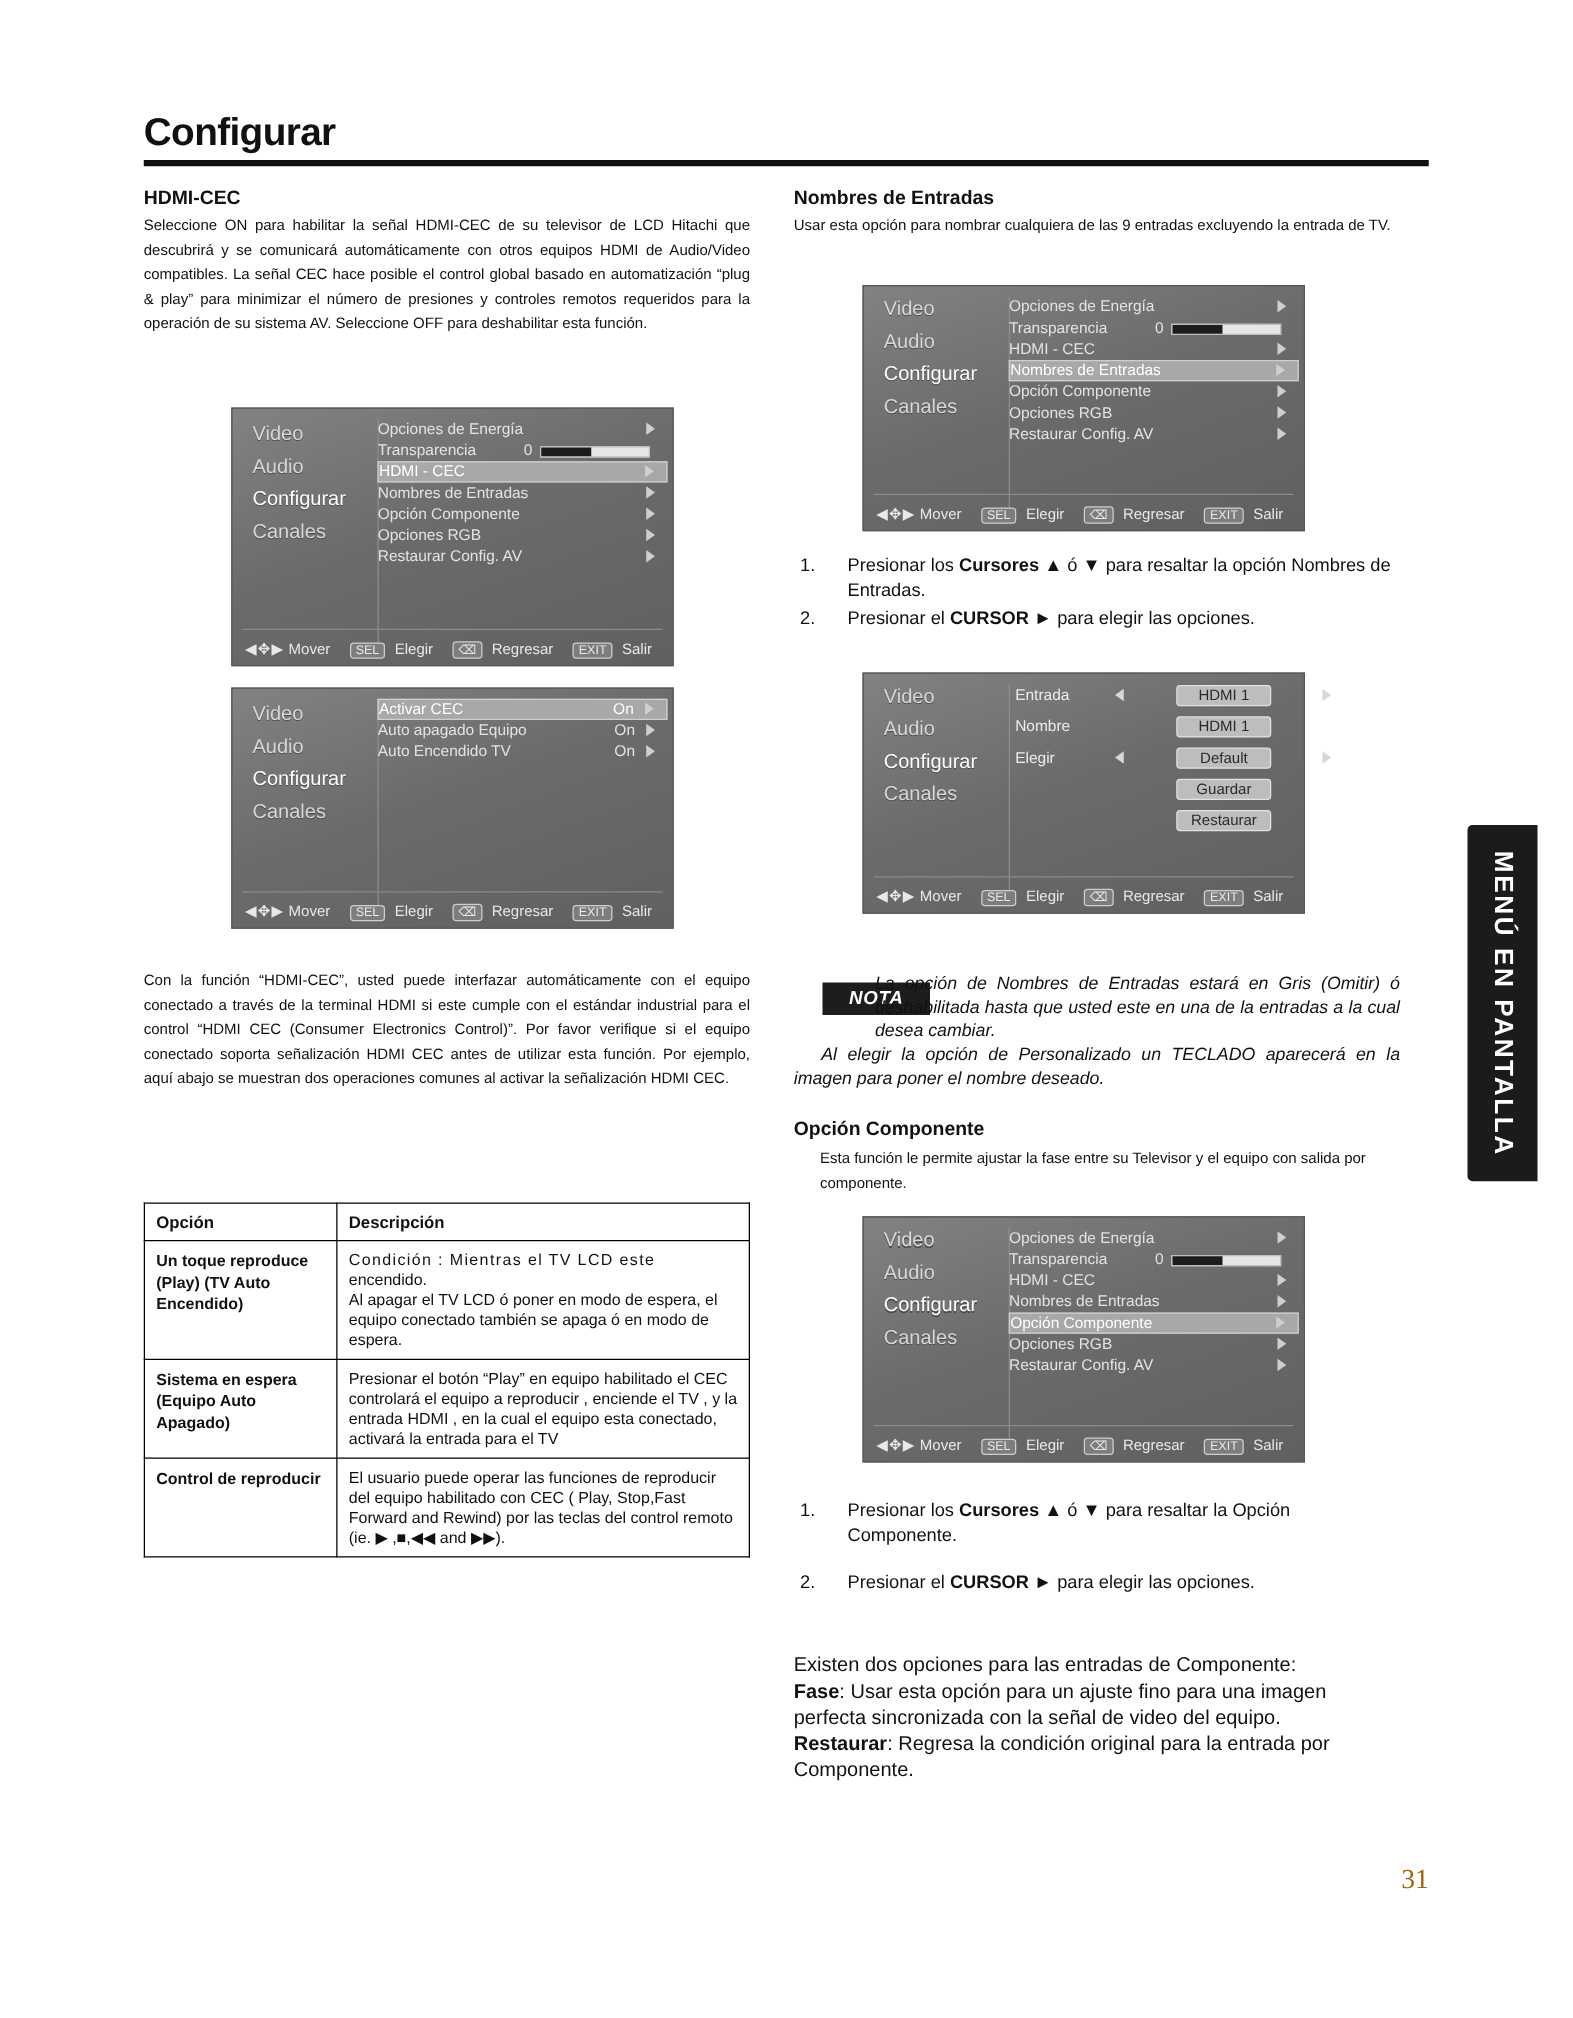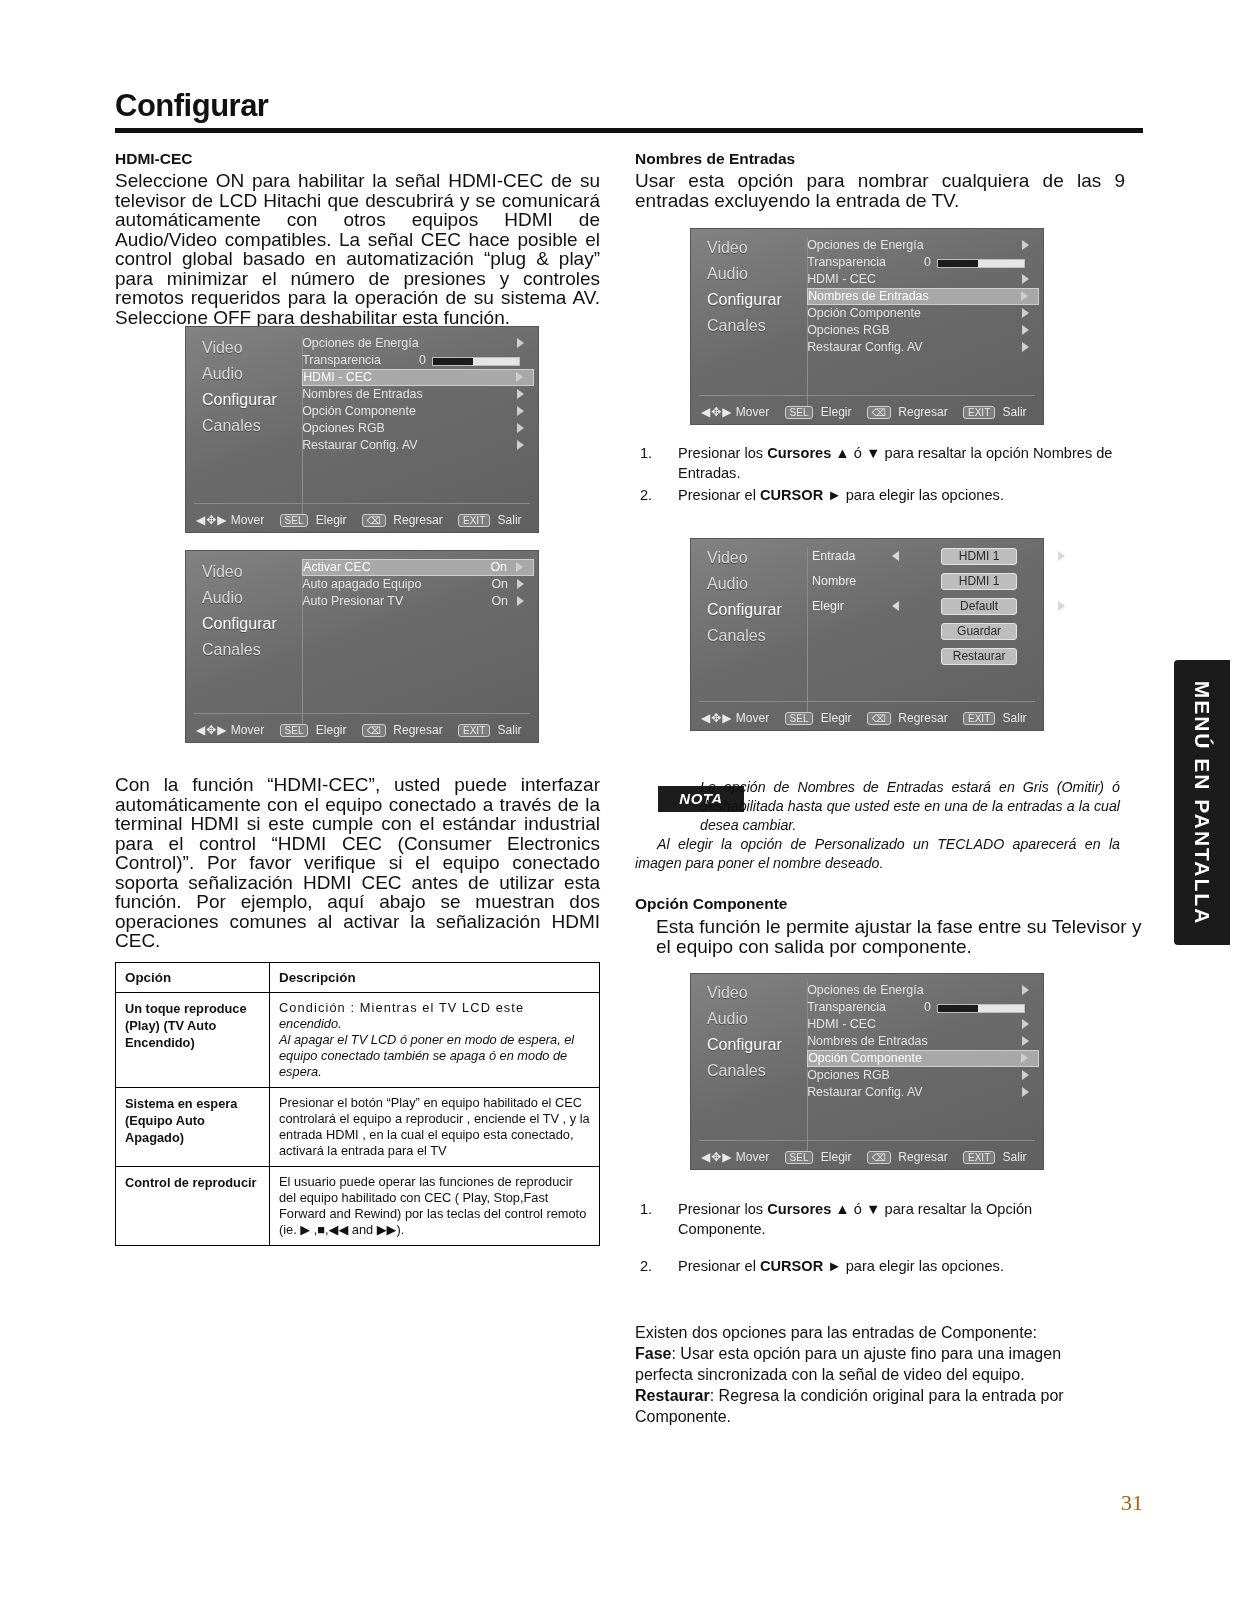--- a/index.html
+++ b/index.html
@@ -8,21 +8,21 @@
 
   
   .title{position:absolute;left:115px;top:88px;font-size:31px;font-weight:bold;letter-spacing:-0.5px;}
   .title-rule{position:absolute;left:115px;top:128px;width:1028px;height:5px;background:#111;}
 
   
   .colL{position:absolute;left:115px;top:150px;width:485px;}
   .colR{position:absolute;left:635px;top:150px;width:490px;}
 
   h3.sec{font-size:15.5px;font-weight:bold;margin:0 0 3px 0;}
-  p.body{font-size:19px;line-height:19.5px;margin:0;text-align:justify;}
+  p.body{font-size:12px;line-height:19.5px;margin:0;text-align:justify;}
   p.body.nj{text-align:left;}
 
   
   .osd{position:relative;background:#6f6f6f;border:1px solid #555;color:#e9e9e9;
        font-size:13px;box-sizing:border-box;
        background-image:linear-gradient(160deg,#828282 0%,#6b6b6b 45%,#606060 100%);}
   .osd .left{position:absolute;left:0;top:0;bottom:0;width:33%;}
   .osd .leftitem{position:absolute;left:16px;font-size:16px;color:#d8d8d8;text-shadow:0 1px 0 #4a4a4a;}
   .osd .divider{position:absolute;top:8px;bottom:8px;width:1px;background:#8d8d8d;}
   .osd .rows{position:absolute;top:8px;left:33%;right:4px;}
@@ -147,21 +147,21 @@
         <span>Activar CEC</span>
         <span class="val">On</span>
         <span class="arrow" style="top:2px;"></span>
       </div>
       <div class="row">
         <span>Auto apagado Equipo</span>
         <span class="val">On</span>
         <span class="arrow"></span>
       </div>
       <div class="row">
-        <span>Auto Presionar TV</span>
+        <span>Auto Encendido TV</span>
         <span class="val">On</span>
         <span class="arrow"></span>
       </div>
     </div>
     <div class="footbar"></div>
     <div class="foot">
       <span class="nav">◀✥▶</span>
       <span>Mover</span>
       <span class="k">SEL</span>
       <span>Elegir</span>
@@ -177,21 +177,21 @@
   <table class="opt" style="position:absolute;left:115px;top:962px;">
     <tbody>
         <tr>
       <th>Opción</th>
       <th>Descripción</th>
     </tr>
     <tr>
       <td class="k">Un toque reproduce (Play) (TV Auto Encendido)</td>
       <td class="d">
         <span class="spaced">Condición : Mientras el TV LCD este</span><br>
-        <span style="white-space:pre-line;font-style:italic;">encendido.
+        <span style="white-space:pre-line;">encendido.
 Al apagar el TV LCD ó poner en modo de espera, el equipo conectado también se apaga ó en modo de espera.</span>
       </td>
     </tr>
     <tr>
       <td class="k">Sistema en espera (Equipo Auto Apagado)</td>
       <td class="d">Presionar el botón “Play” en equipo habilitado el CEC controlará el equipo a reproducir , enciende el TV , y la entrada HDMI , en la cual el equipo esta conectado, activará la entrada para el TV</td>
     </tr>
     <tr>
       <td class="k">Control de reproducir</td>
       <td class="d">El usuario puede operar las funciones de reproducir del equipo habilitado con CEC ( Play, Stop,Fast Forward and Rewind) por las teclas del control remoto (ie. ▶ ,■,◀◀ and ▶▶).</td>

